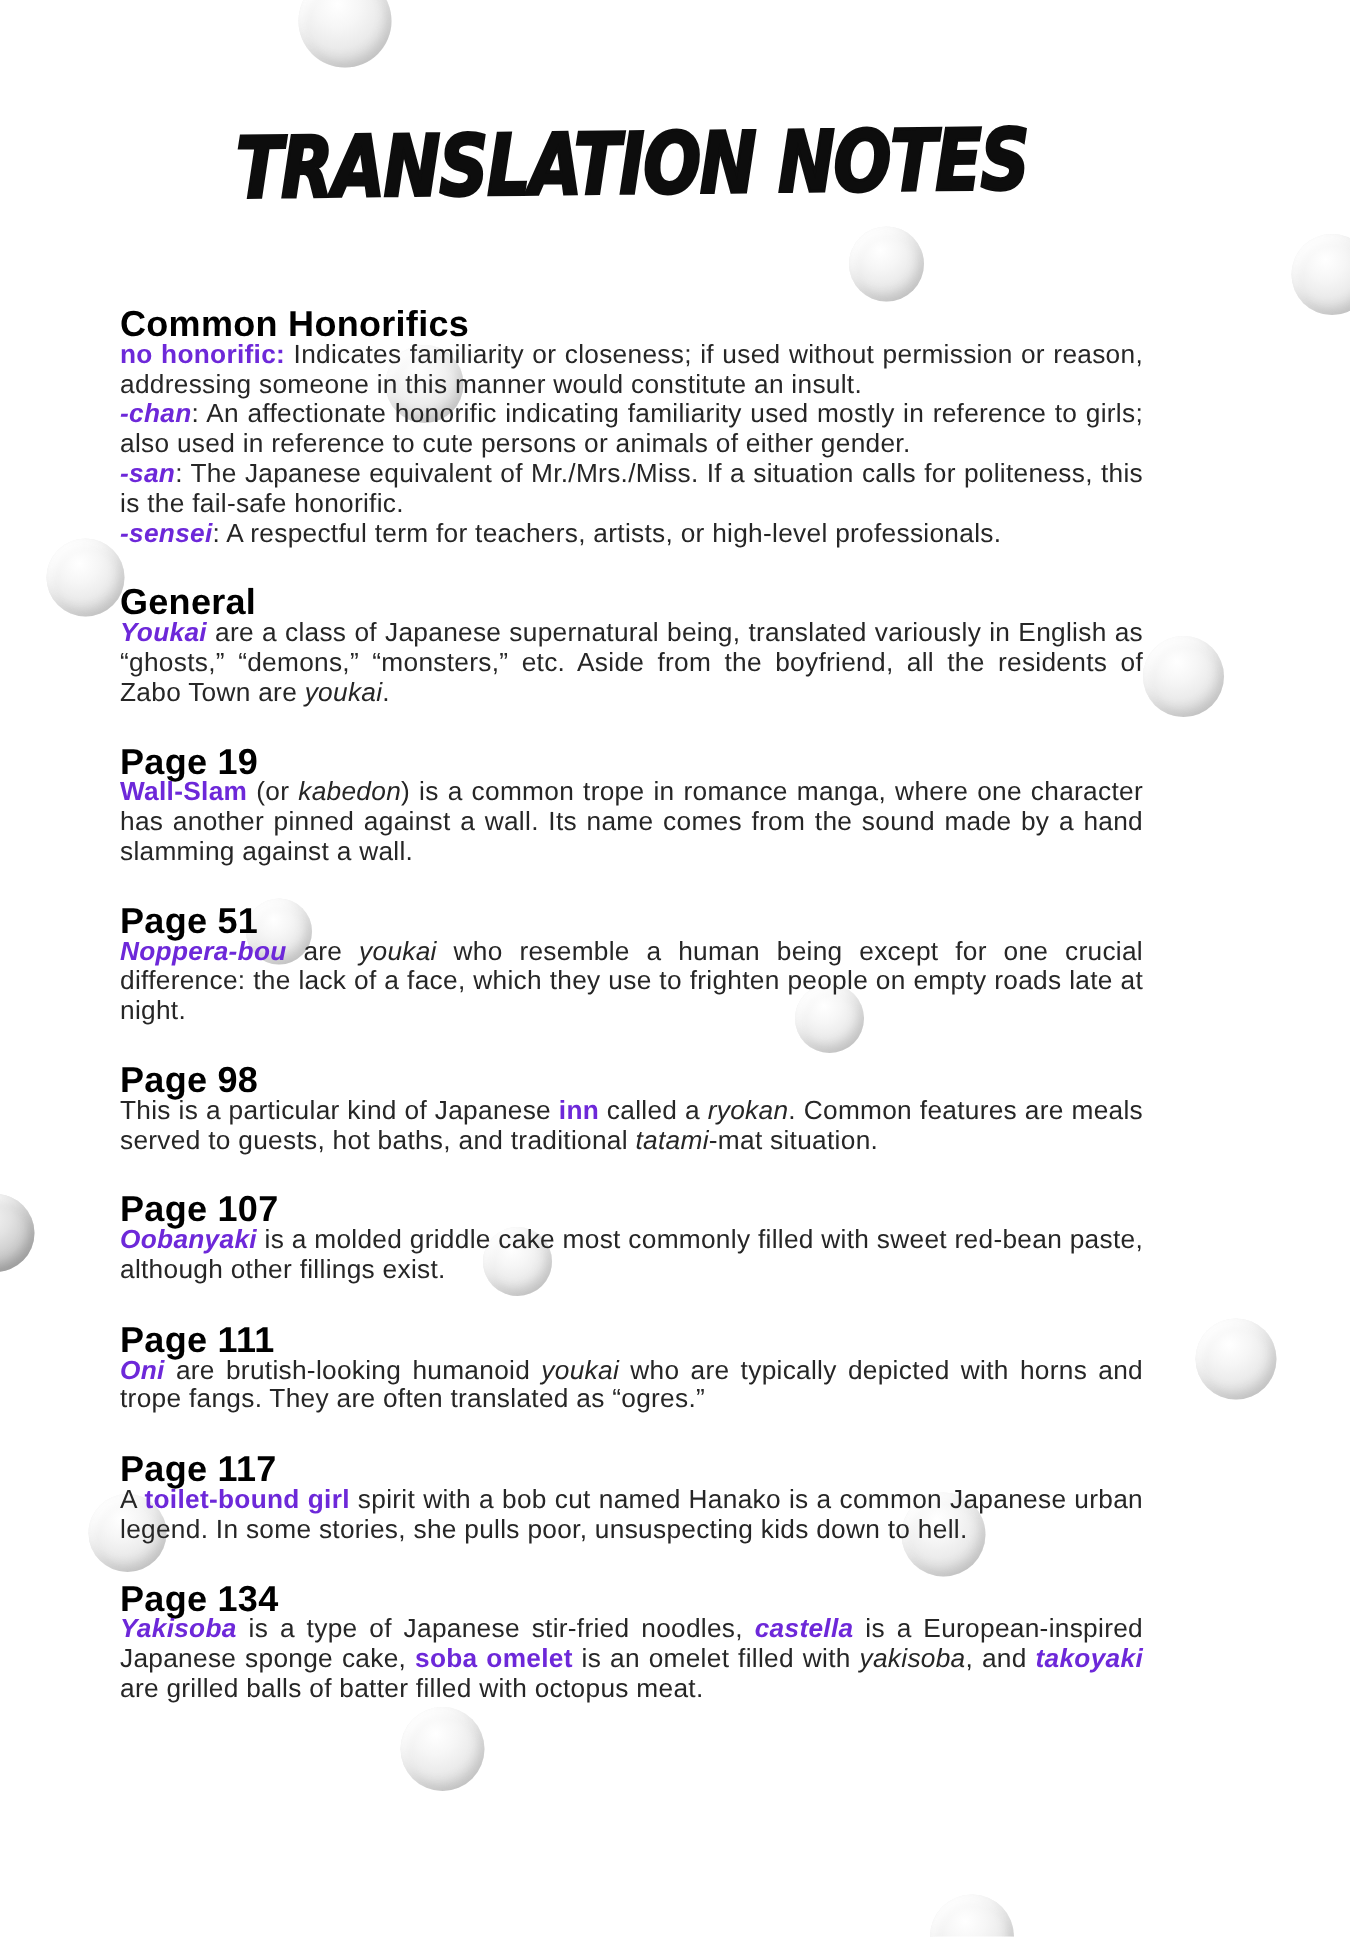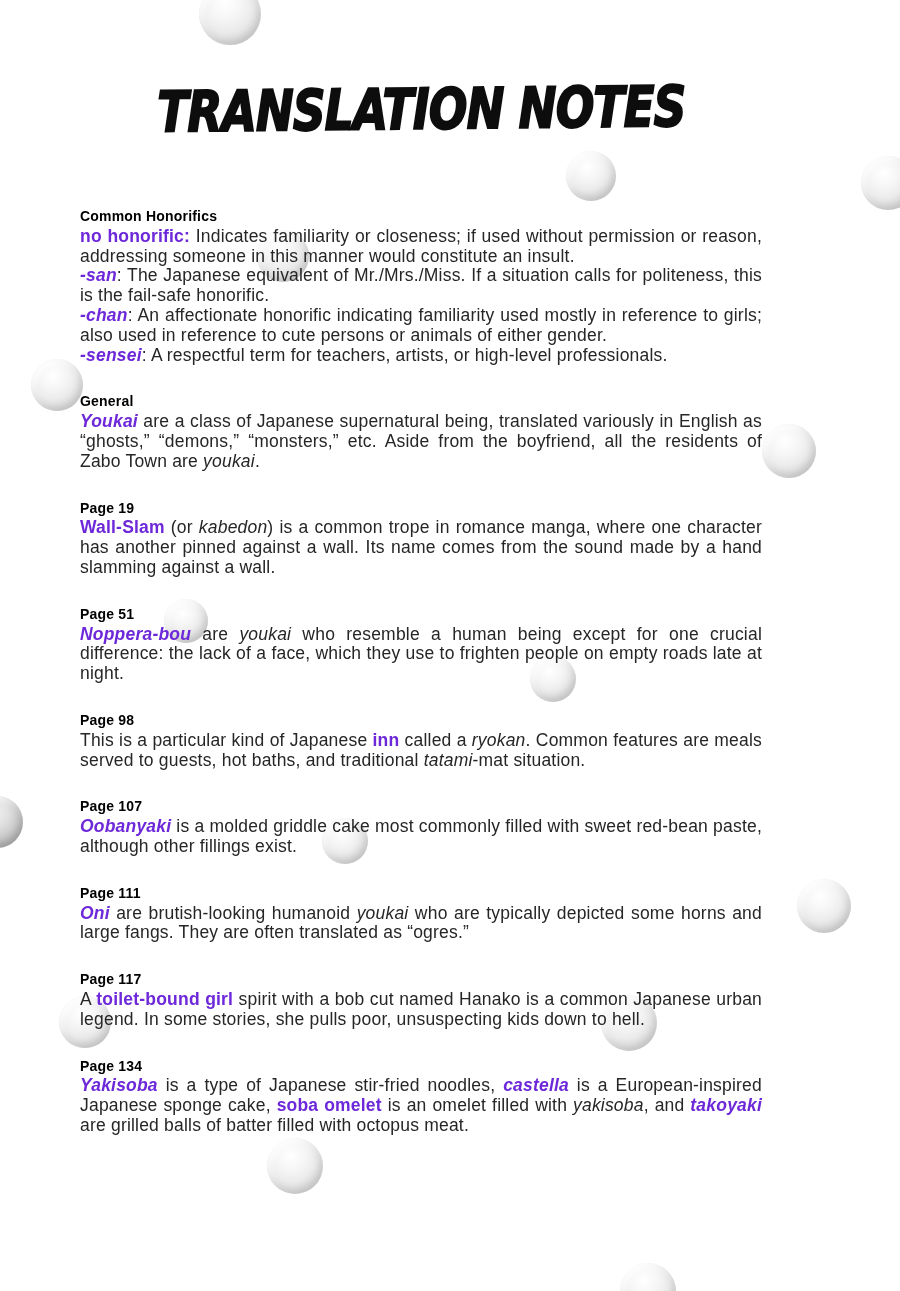--- a/index.html
+++ b/index.html
@@ -71,21 +71,21 @@
   .content {
     position: relative;
     z-index: 1;
     margin: 66px 0 0 80px;
     width: 682px;
   }
   .note-section { margin: 0; }
   .note-section + .note-section { margin-top: 27px; }
   .note-heading {
     margin: 0;
-    font-size: 14px;
+    font-size: 24px;
     line-height: 19.8px;
     font-weight: bold;
     color: #000000;
     letter-spacing: 0.2px;
   }
   .note-para {
     margin: 0;
     font-size: 17.5px;
     line-height: 19.8px;
     letter-spacing: 0.2px;
@@ -117,22 +117,22 @@
       <div class="bubble" style="left: 267px; top: 1138px; width: 56px; height: 56px;"></div>
       <div class="bubble" style="left: 620px; top: 1263px; width: 56px; height: 56px;"></div>
     </div>
   <div class="title-wrap">
     <h1 class="title">TRANSLATION NOTES</h1>
   </div>
   <div class="content">
       <section class="note-section">
         <h2 class="note-heading">Common Honorifics</h2>
         <p class="note-para"><span class="b">no honorific:</span><span> Indicates familiarity or closeness; if used without permission or reason, addressing someone in this manner would constitute an insult.</span></p>
+        <p class="note-para"><span class="b i">-chan</span><span>: An affectionate honorific indicating familiarity used mostly in reference to girls; also used in reference to cute persons or animals of either gender.</span></p>
         <p class="note-para"><span class="b i">-san</span><span>: The Japanese equivalent of Mr./Mrs./Miss. If a situation calls for politeness, this is the fail-safe honorific.</span></p>
-        <p class="note-para"><span class="b i">-chan</span><span>: An affectionate honorific indicating familiarity used mostly in reference to girls; also used in reference to cute persons or animals of either gender.</span></p>
         <p class="note-para"><span class="b i">-sensei</span><span>: A respectful term for teachers, artists, or high-level professionals.</span></p>
       </section>
       <section class="note-section">
         <h2 class="note-heading">General</h2>
         <p class="note-para"><span class="b i">Youkai</span><span> are a class of Japanese supernatural being, translated variously in English as “ghosts,” “demons,” “monsters,” etc. Aside from the boyfriend, all the residents of Zabo Town are </span><span class="i">youkai</span><span>.</span></p>
       </section>
       <section class="note-section">
         <h2 class="note-heading">Page 19</h2>
         <p class="note-para"><span class="b">Wall-Slam</span><span> (or </span><span class="i">kabedon</span><span>) is a common trope in romance manga, where one character has another pinned against a wall. Its name comes from the sound made by a hand slamming against a wall.</span></p>
       </section>
@@ -143,21 +143,21 @@
       <section class="note-section">
         <h2 class="note-heading">Page 98</h2>
         <p class="note-para"><span>This is a particular kind of Japanese </span><span class="b">inn</span><span> called a </span><span class="i">ryokan</span><span>. Common features are meals served to guests, hot baths, and traditional </span><span class="i">tatami</span><span>-mat situation.</span></p>
       </section>
       <section class="note-section">
         <h2 class="note-heading">Page 107</h2>
         <p class="note-para"><span class="b i">Oobanyaki</span><span> is a molded griddle cake most commonly filled with sweet red-bean paste, although other fillings exist.</span></p>
       </section>
       <section class="note-section">
         <h2 class="note-heading">Page 111</h2>
-        <p class="note-para"><span class="b i">Oni</span><span> are brutish-looking humanoid </span><span class="i">youkai</span><span> who are typically depicted some horns and large fangs. They are often translated as “ogres.”</span></p>
+        <p class="note-para"><span class="b i">Oni</span><span> are brutish-looking humanoid </span><span class="i">youkai</span><span> who are typically depicted with horns and trope fangs. They are often translated as “ogres.”</span></p>
       </section>
       <section class="note-section">
         <h2 class="note-heading">Page 117</h2>
         <p class="note-para"><span>A </span><span class="b">toilet-bound girl</span><span> spirit with a bob cut named Hanako is a common Japanese urban legend. In some stories, she pulls poor, unsuspecting kids down to hell.</span></p>
       </section>
       <section class="note-section">
         <h2 class="note-heading">Page 134</h2>
         <p class="note-para"><span class="b i">Yakisoba</span><span> is a type of Japanese stir-fried noodles, </span><span class="b i">castella</span><span> is a European-inspired Japanese sponge cake, </span><span class="b">soba omelet</span><span> is an omelet filled with </span><span class="i">yakisoba</span><span>, and </span><span class="b i">takoyaki</span><span> are grilled balls of batter filled with octopus meat.</span></p>
       </section>
     </div>

